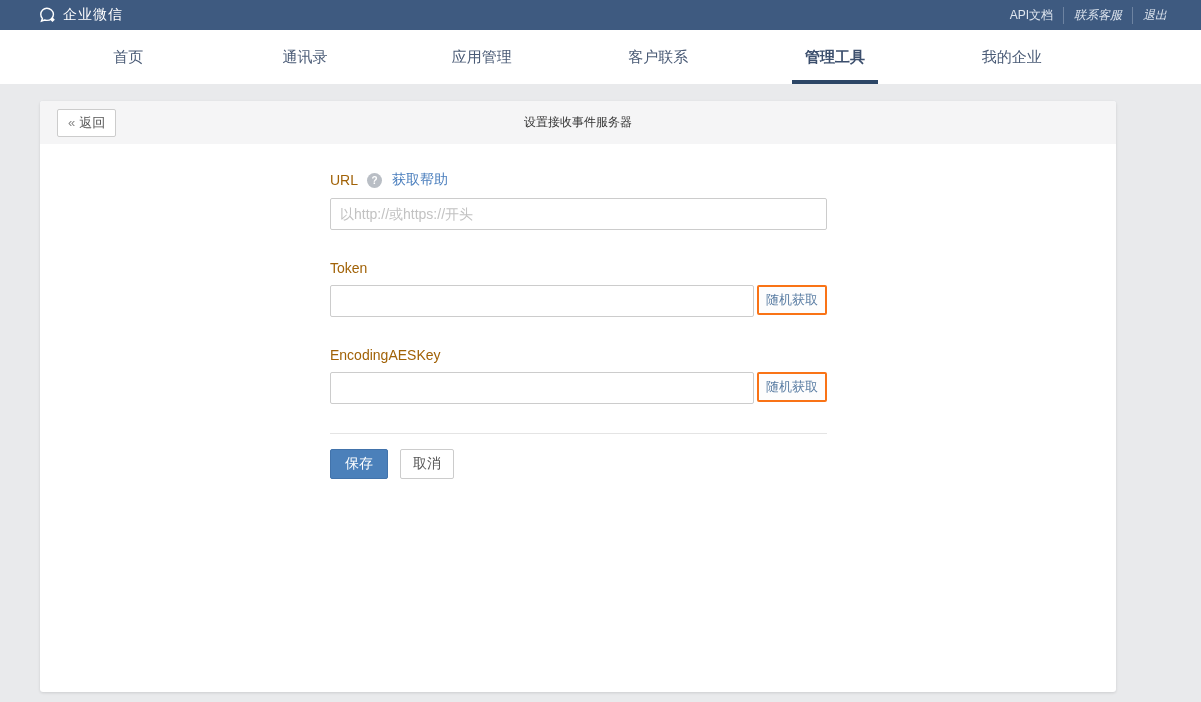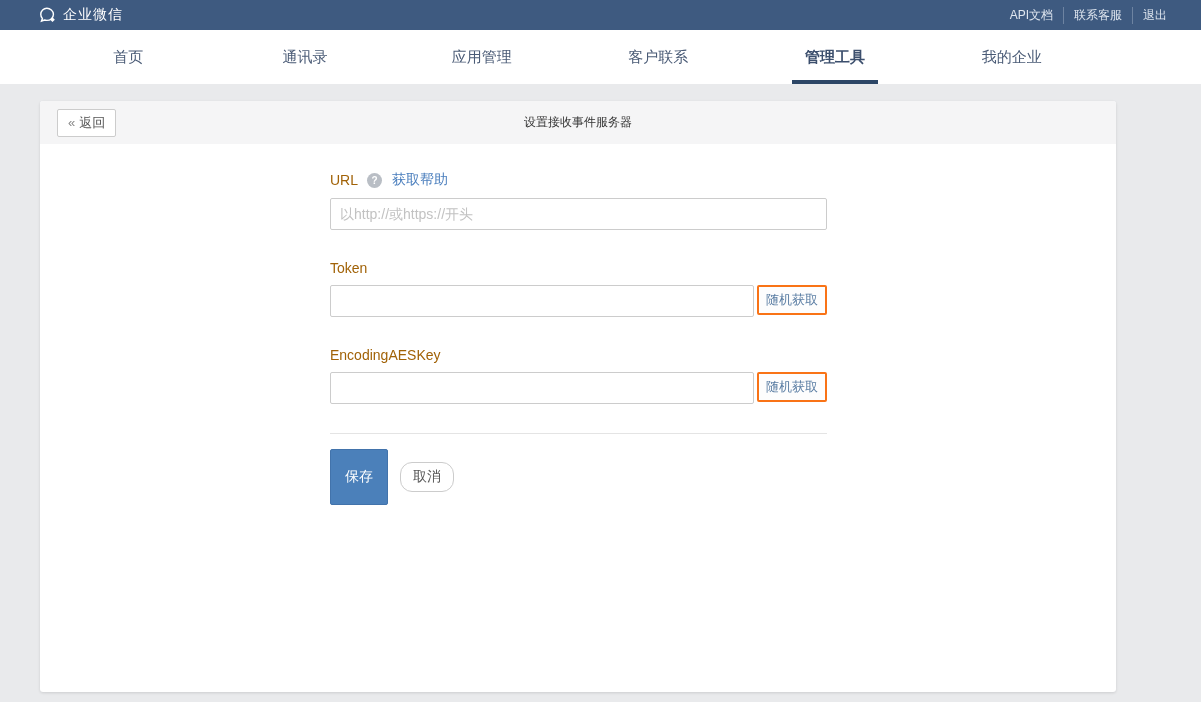--- a/index.html
+++ b/index.html
@@ -6,21 +6,21 @@
   html,body { width:1201px; height:702px; overflow:hidden;
     font-family:"Liberation Sans","DejaVu Sans",sans-serif; background:#e9eaec; }
 
   
   .topbar { height:30px; background:#3e5a80; display:flex; align-items:center;
     justify-content:space-between; padding:0 24px 0 38px; }
   .brand { display:flex; align-items:center; color:#fff; font-size:14px; letter-spacing:1px; }
   .brand svg { margin-right:6px; display:block; }
   .top-links { display:flex; align-items:center; }
   .top-link { color:#dfe6ef; font-size:12px; cursor:pointer; padding:0 10px; }
-  .top-link.sep { border-left:1px solid #6d83a1; }
+  .top-link.sep { border-left:1px solid #6d83a1;font-style:italic; }
 
   
   .nav { height:54px; background:#ffffff; }
   .nav-inner { width:1060px; margin-left:40px; height:100%; display:flex; }
   .nav-item { flex:1; display:flex; align-items:center; justify-content:center;
     font-size:15px; color:#4a5b76; cursor:pointer; position:relative; height:100%; }
   .nav-item.active { color:#3c4f6d; font-weight:bold; }
   .nav-item.active::after { content:""; position:absolute; bottom:0; left:50%;
     transform:translateX(-50%); width:86px; height:4px; background:#2c4666; }
 
@@ -49,23 +49,23 @@
   .text-input::placeholder { color:#c2c2c2; }
   .section { margin-top:30px; }
   .input-row { display:flex; }
   .input-row .text-input { flex:1; }
   .random-btn { margin-left:3px; width:70px; height:30px; background:#fdfdfd;
     border:2px solid #f97316; border-radius:2px; font-size:13px; color:#5a7da3;
     cursor:pointer; flex-shrink:0; }
   .divider { margin-top:29px; border-top:1px solid #e4e4e4; height:0; }
   .btn-row { margin-top:15px; display:flex; align-items:center; }
   .save-btn { background:#4b80ba; border:1px solid #4273ab; color:#fff;
-    font-size:14px; padding:18px 14px; border-radius:2px; cursor:pointer; }
+    font-size:14px; padding:5px 14px; border-radius:2px; cursor:pointer; }
   .cancel-btn { margin-left:12px; background:#fff; border:1px solid #ccc;
-    color:#555; font-size:14px; padding:5px 12px; border-radius:12px; cursor:pointer; }
+    color:#555; font-size:14px; padding:5px 12px; border-radius:2px; cursor:pointer; }
 </style>
 </head>
 <body>
 
 <div class="topbar">
   <div class="brand">
     <svg width="19" height="19" viewBox="0 0 24 24">
       <path d="M19.5 10.5c0 4.4-3.8 7.7-8.3 7.7-1 0-2-.16-2.9-.45L4.4 19l1.1-3.1c-1.3-1.4-2-3.2-2-5.4C3.5 6.1 7.1 2.8 11.2 2.8s8.3 3.3 8.3 7.7z" fill="none" stroke="#ffffff" stroke-width="1.8"></path>
       <rect x="16.2" y="15.2" width="4.2" height="4.2" transform="rotate(45 18.3 17.3)" fill="#ffffff"></rect>
     </svg>

